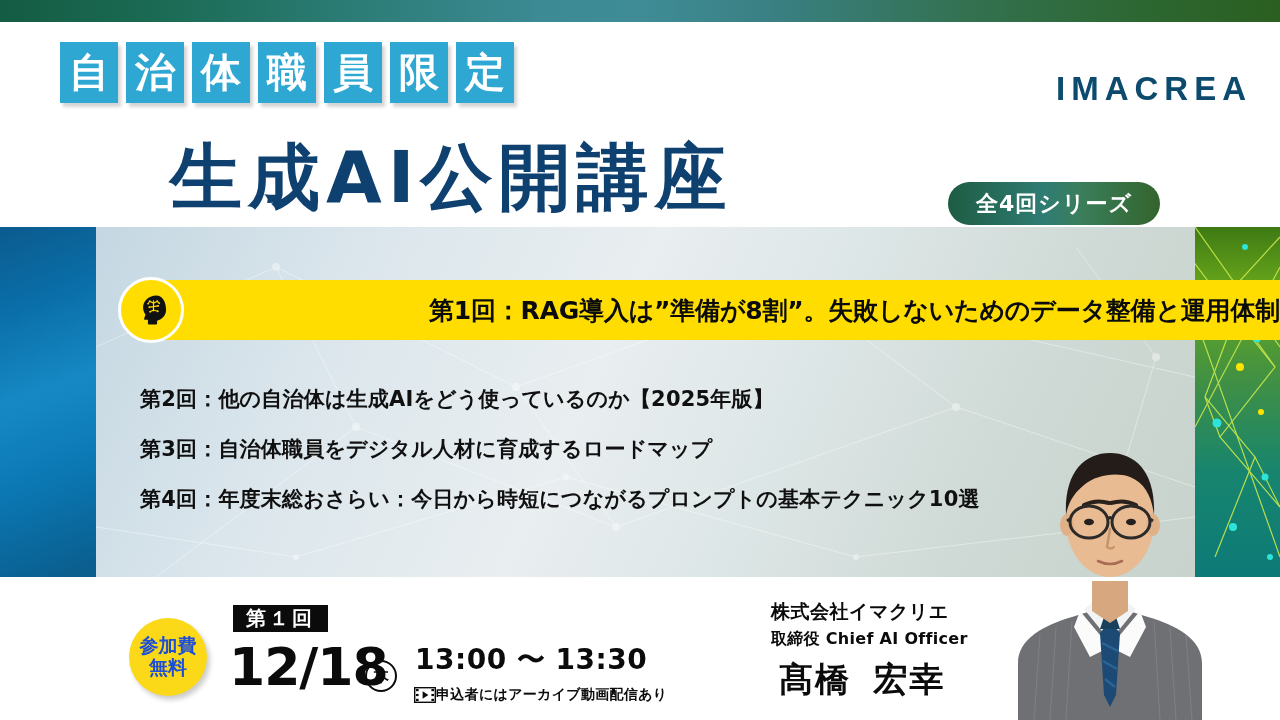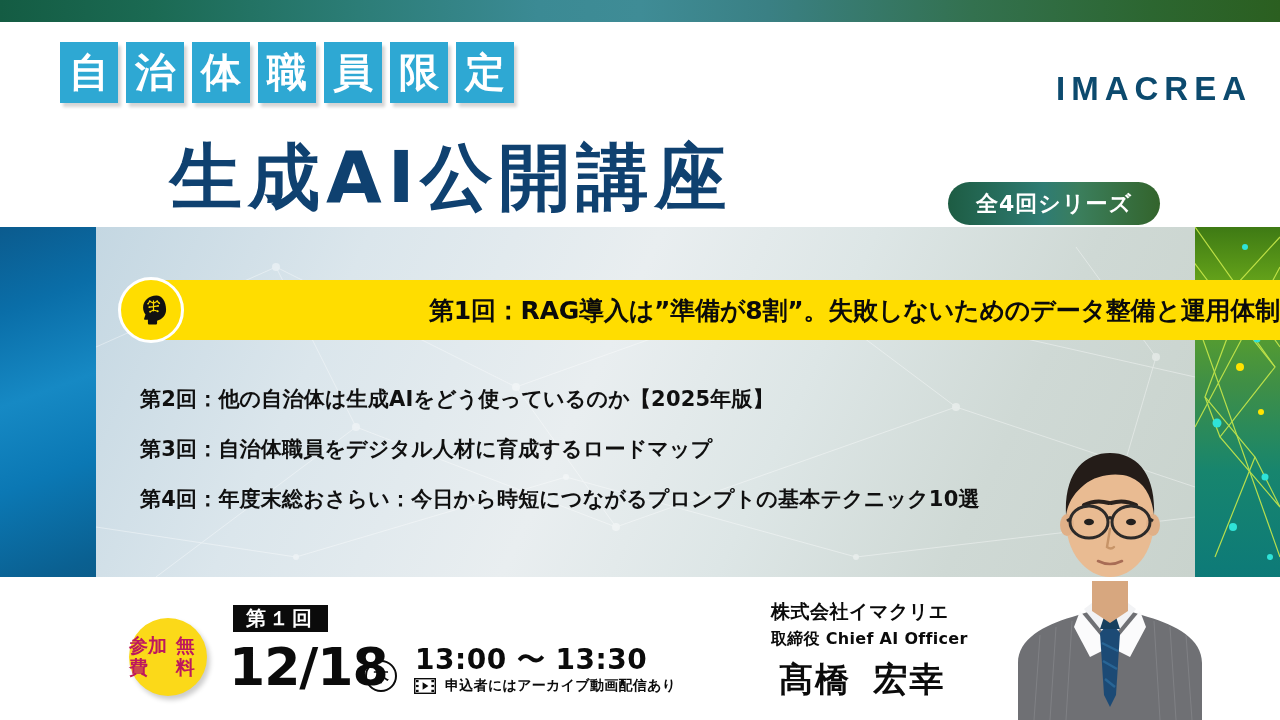--- a/index.html
+++ b/index.html
@@ -100,22 +100,22 @@
   
   .bottom{
     position:absolute; left:0; top:577px; width:1280px; height:143px;
     background:#ffffff;
   }
   .free-circle{
     position:absolute; left:129px; top:41px;
     width:78px; height:78px; border-radius:50%;
     background:#FBD919;
     box-shadow:3px 4px 5px rgba(0,0,0,0.20);
-    display:flex; flex-direction:row; align-items:center; justify-content:center;
-    color:#be185d; font-weight:bold; font-size:19px; line-height:1.15;
+    display:flex; flex-direction:column; align-items:center; justify-content:center;
+    color:#1d4ed8; font-weight:bold; font-size:19px; line-height:1.15;
     font-family:"DejaVu Sans","Liberation Sans",sans-serif;
   }
   .ep-tag{
     position:absolute; left:233px; top:28px;
     background:#0b0b0b; color:#ffffff;
     font-size:20px; font-weight:bold; padding:0 13px; letter-spacing:3px;
     font-family:"DejaVu Sans","Liberation Sans",sans-serif;
   }
   .date{
     position:absolute; left:229px; top:60px;
@@ -129,22 +129,22 @@
     font-size:16px; font-weight:bold;
     display:flex; align-items:center; justify-content:center;
     font-family:"DejaVu Sans","Liberation Sans",sans-serif;
   }
   .time{
     position:absolute; left:415px; top:64px;
     color:#0b0b0b; font-size:28px; font-weight:bold; letter-spacing:.5px;
     font-family:"DejaVu Sans","Liberation Sans",sans-serif;
   }
   .archive-row{
-    position:absolute; left:414px; top:100px;
-    display:flex; align-items:center; gap:9px;
+    position:absolute; left:414px; top:109px;
+    display:flex; align-items:center; 
   }
   .archive-text{
     color:#0b0b0b; font-size:14px; font-weight:bold; letter-spacing:.3px;
     font-family:"DejaVu Sans","Liberation Sans",sans-serif;
   }
   .sp-company{
     position:absolute; left:771px; top:22px;
     color:#0b0b0b; font-size:19px; font-weight:bold; letter-spacing:.5px;
     font-family:"DejaVu Sans","Liberation Sans",sans-serif;
   }

